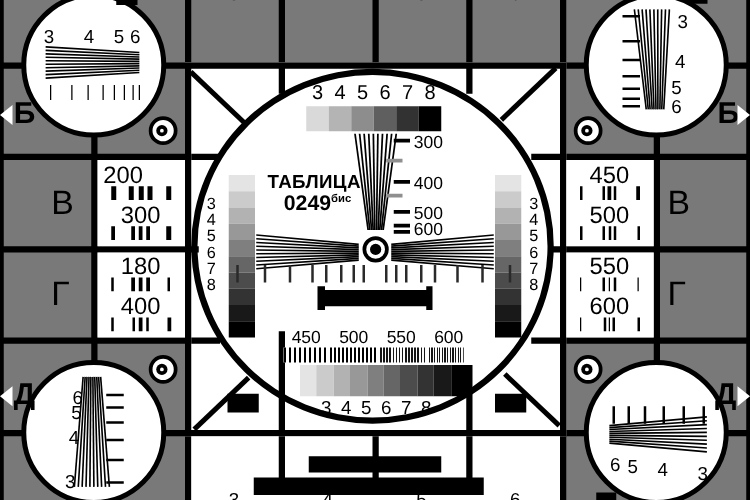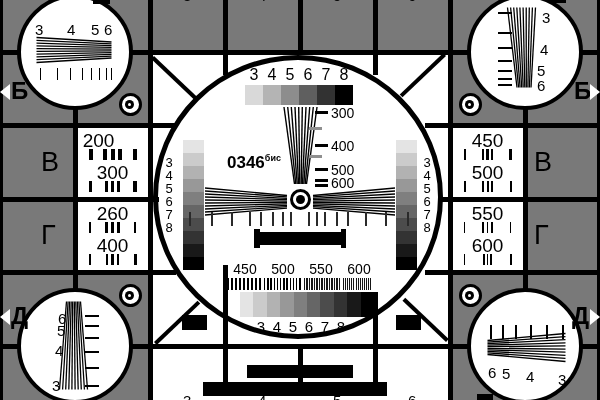--- a/index.html
+++ b/index.html
@@ -139,22 +139,23 @@
   <div class="gdash" style="left:309px;top:127px;width:13px;height:2.5px"></div>
   <div class="blk" style="left:315px;top:144px;width:13px;height:2.5px"></div>
   <span class="txt" style="left:331px;top:139px;font-size:14px">400</span>
   <div class="gdash" style="left:309px;top:155px;width:13px;height:2.5px"></div>
   <div class="blk" style="left:315px;top:168px;width:13px;height:2.5px"></div>
   <span class="txt" style="left:331px;top:163px;font-size:14px">500</span>
   <div class="blk" style="left:315px;top:179px;width:13px;height:2.5px"></div>
   <div class="blk" style="left:315px;top:184px;width:13px;height:2.5px"></div>
   <span class="txt" style="left:331px;top:176px;font-size:14px">600</span>
 
+  <span class="txt" style="left:214px;top:138px;font-size:15px;font-weight:bold;letter-spacing:.3px">ТАБЛИЦА</span>
   <span class="txt" style="left:227px;top:154px;font-size:17px;font-weight:bold">
-    <span>0346</span><sup style="font-size:9px">бис</sup>
+    <span>0249</span><sup style="font-size:9px">бис</sup>
   </span>
 
   <div class="numcol" style="left:161px;top:156px;width:16px;height:78px;font-size:13px;">
     <span>3</span>
     <span>4</span>
     <span>5</span>
     <span>6</span>
     <span>7</span>
     <span>8</span>
   </div>
@@ -300,21 +301,21 @@
   <div class="ticks tk32" style="left:88.5px;top:181px">
       <i></i>
       <span>
         <i></i>
         <i></i>
         <i></i>
       </span>
       <i></i>
     </div>
 
-  <span class="bignum" style="left:92px;top:204px">260</span>
+  <span class="bignum" style="left:92px;top:204px">180</span>
   <div class="ticks tk28" style="left:88.5px;top:222px">
       <i></i>
       <span>
         <i></i>
         <i></i>
         <i></i>
       </span>
       <i></i>
     </div>
   <span class="bignum" style="left:92px;top:236px">400</span>

